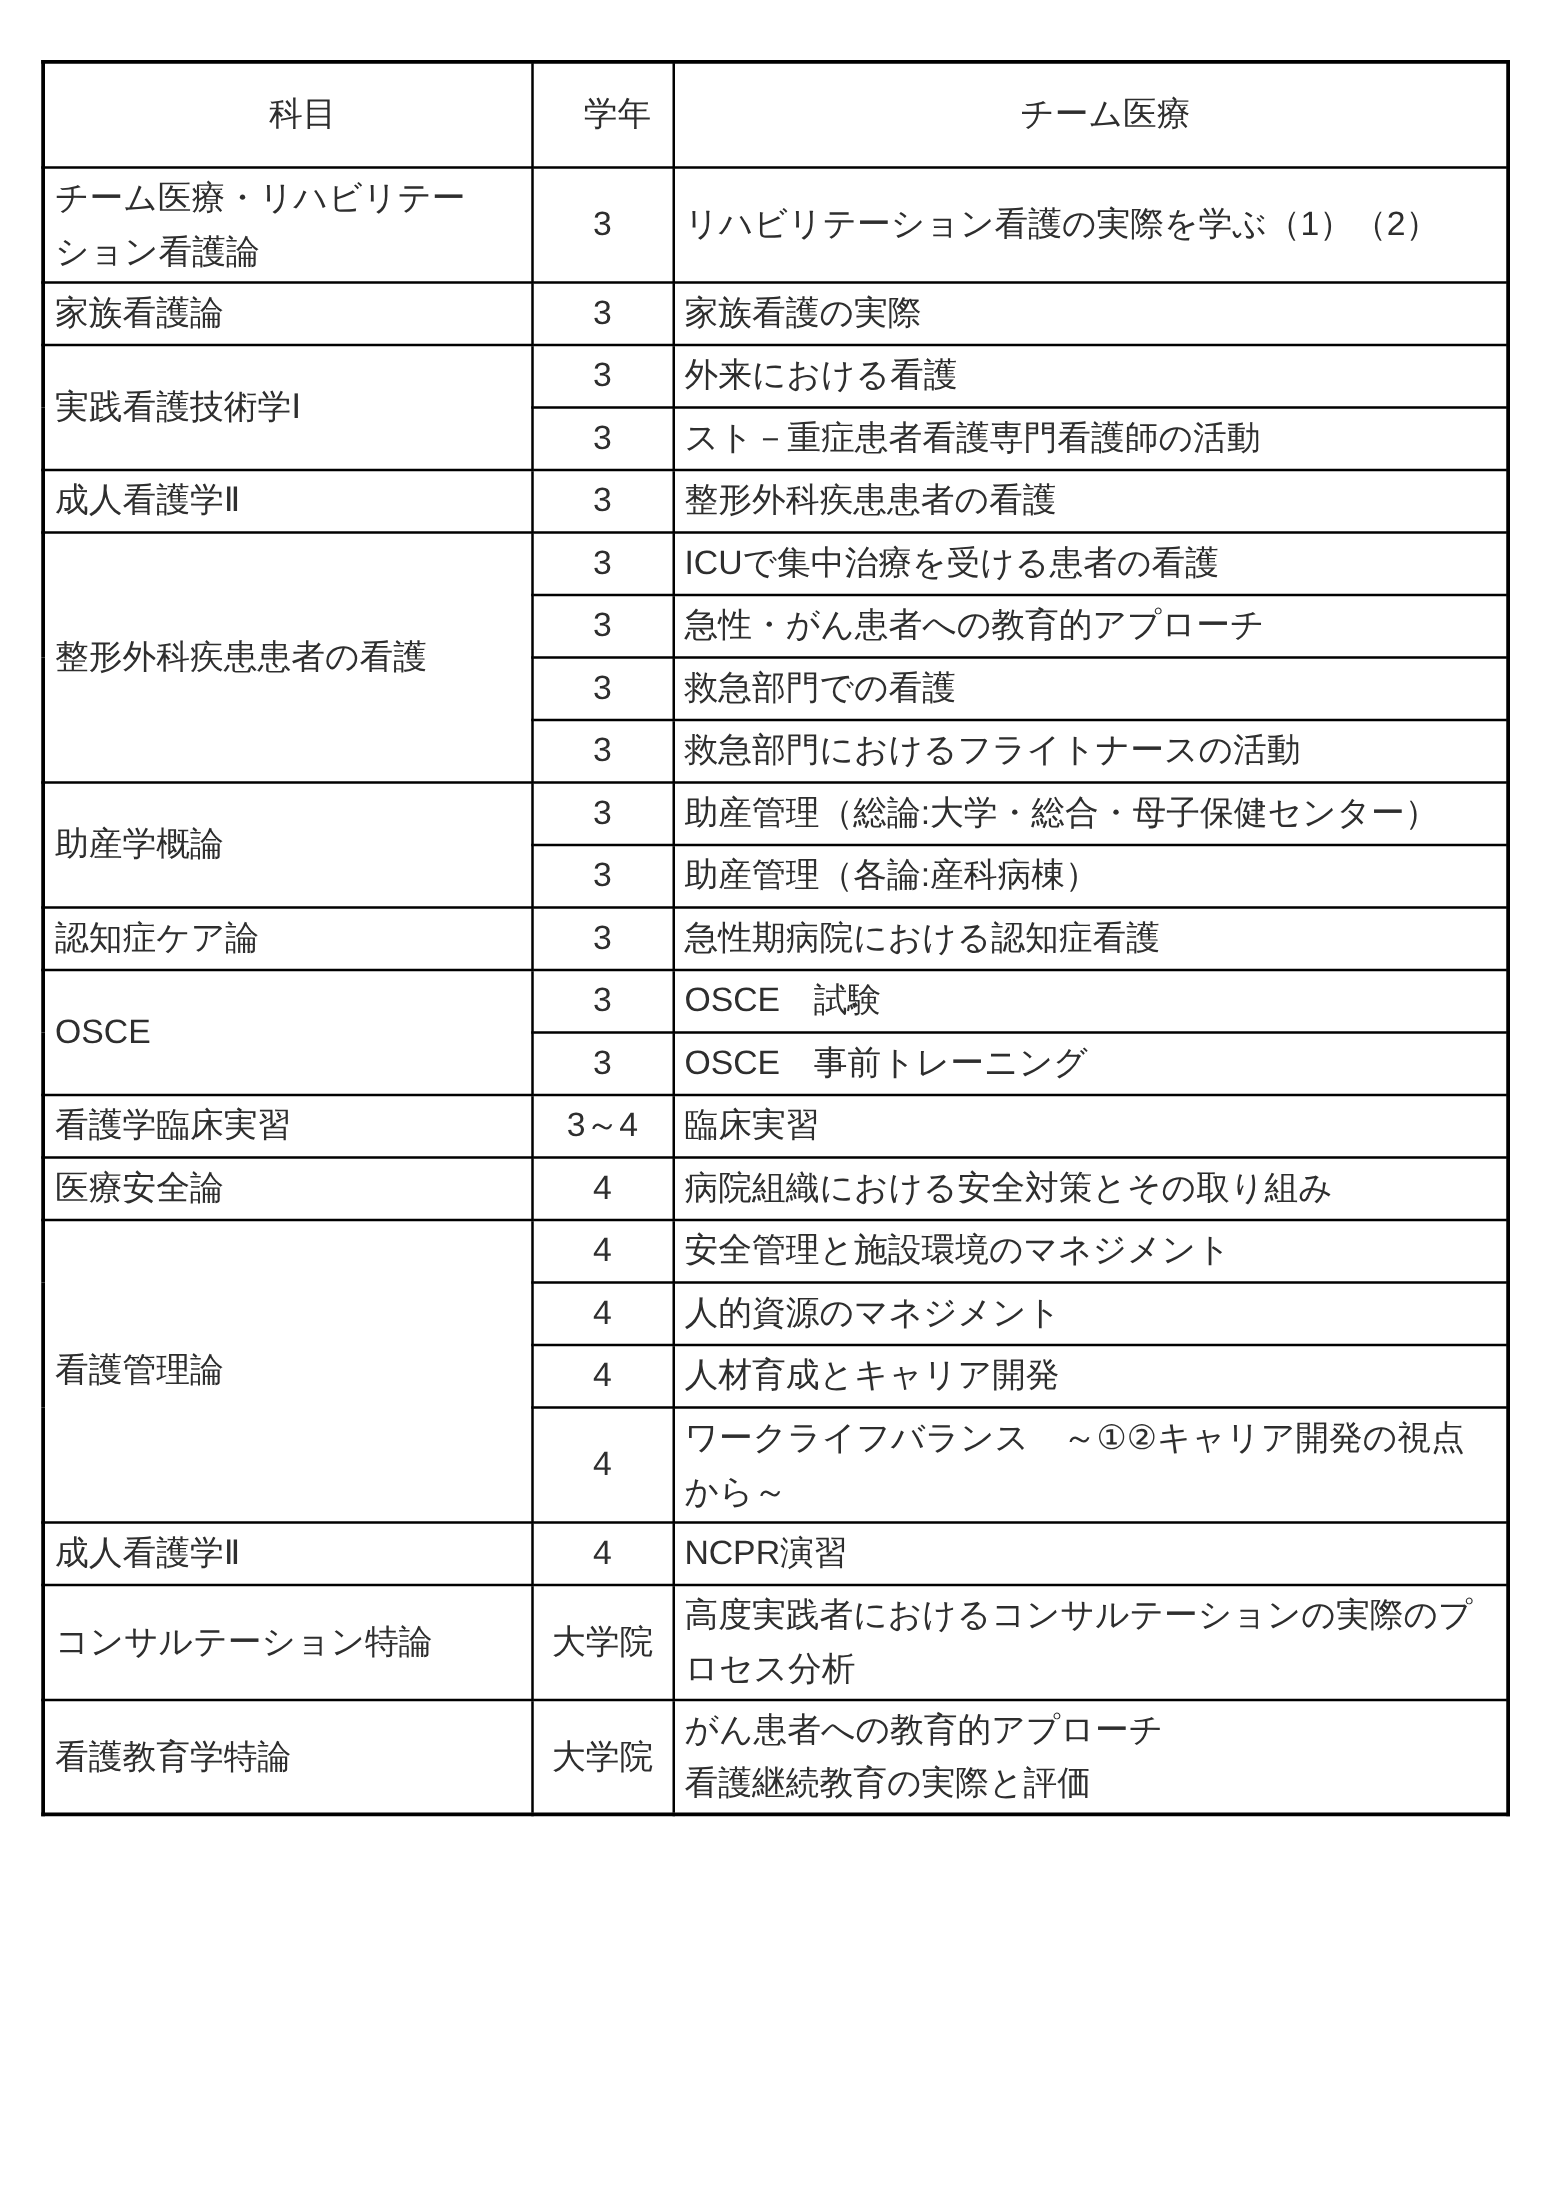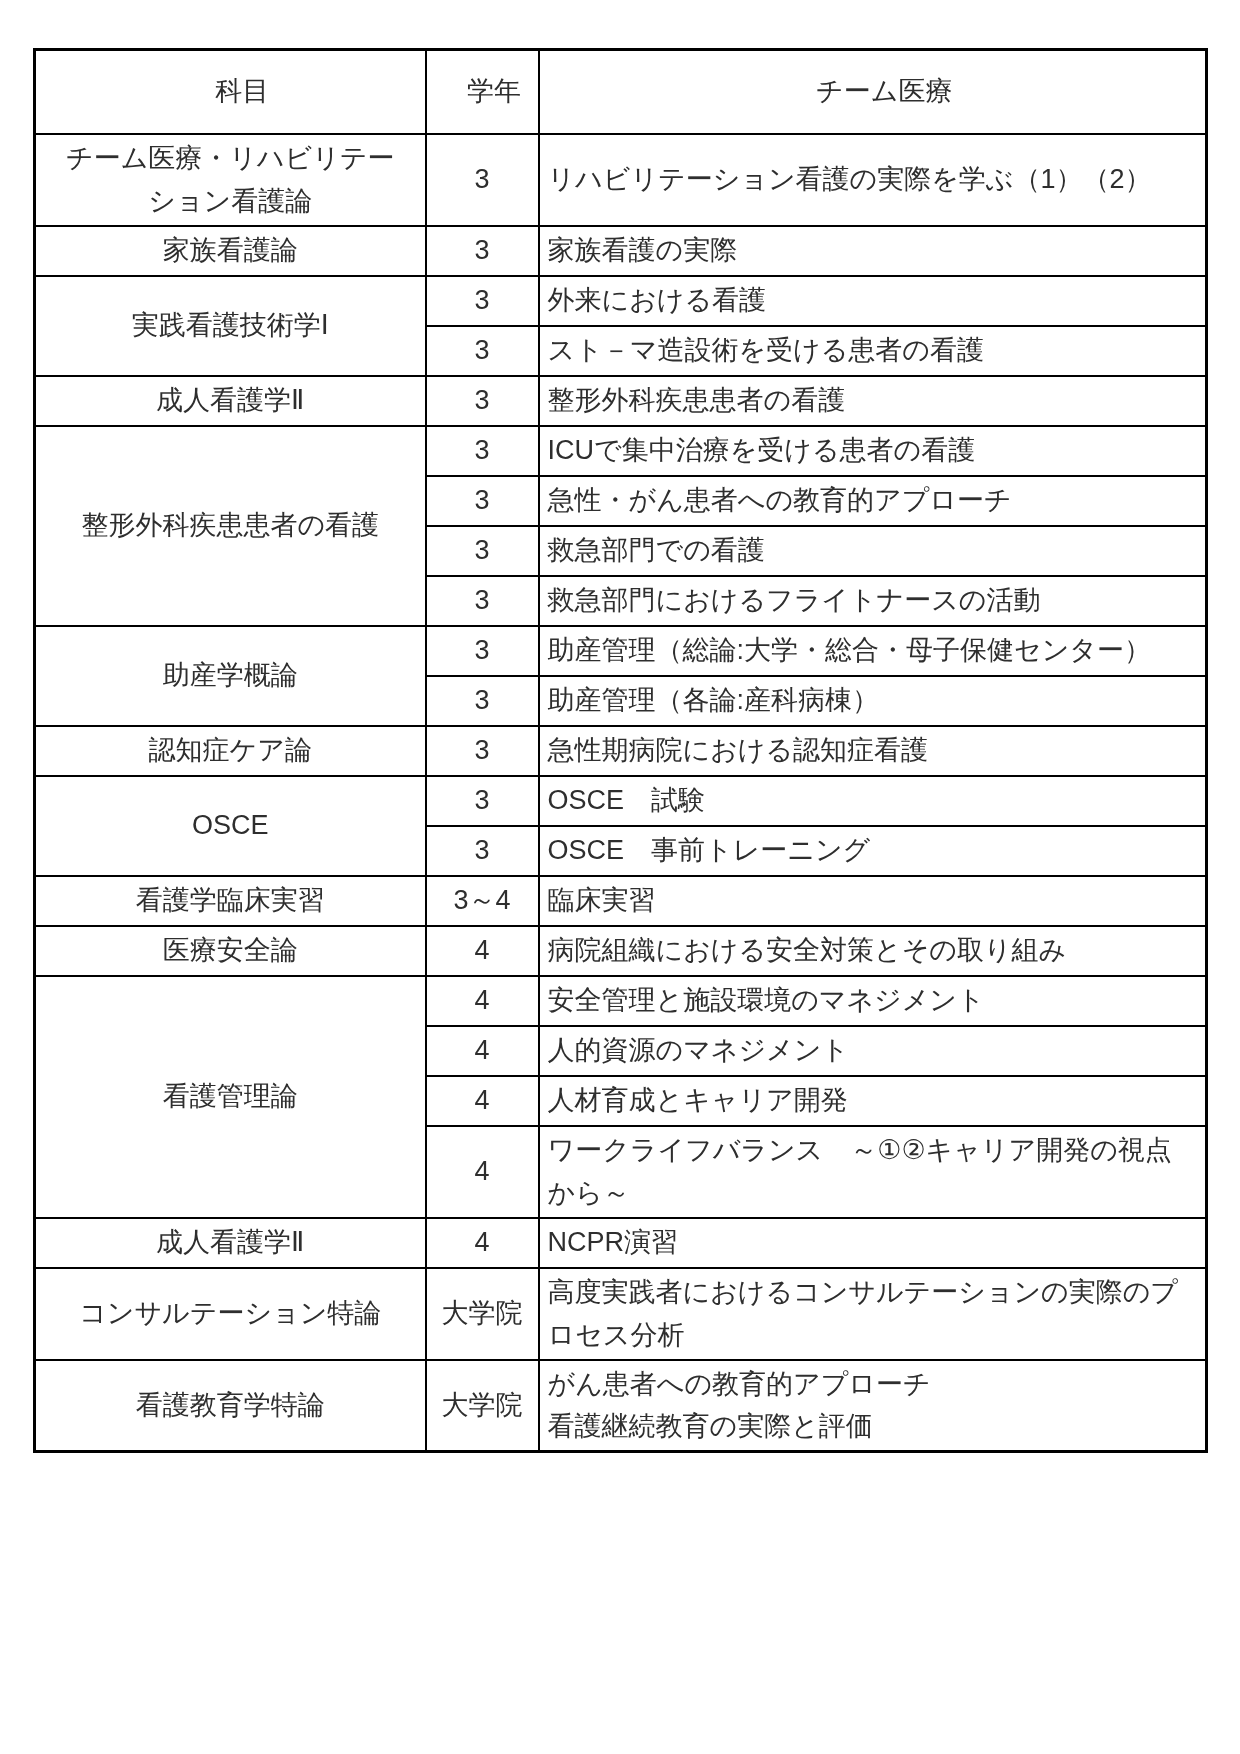--- a/index.html
+++ b/index.html
@@ -41,21 +41,21 @@
     text-align: center;
     padding-left: 32px;
   }
   .course-table tbody tr {
     height: 50px;
   }
   .course-table tbody tr.tall {
     height: 92px;
   }
   .course-table td.subject {
-    text-align: center;
+    text-align: left;
   }
   .course-table td.year {
     text-align: center;
     padding: 2px 2px;
   }
   .course-table td.theme {
     text-align: left;
   }
 </style>
 </head>
@@ -86,21 +86,21 @@
         <td class="year">3</td>
         <td class="theme">家族看護の実際</td>
       </tr>
       <tr>
         <td class="subject" rowspan="2">実践看護技術学Ⅰ</td>
         <td class="year">3</td>
         <td class="theme">外来における看護</td>
       </tr>
       <tr>
         <td class="year">3</td>
-        <td class="theme">スト－マ造設術を受ける患者の看護</td>
+        <td class="theme">スト－重症患者看護専門看護師の活動</td>
       </tr>
       <tr>
         <td class="subject" rowspan="1">成人看護学Ⅱ</td>
         <td class="year">3</td>
         <td class="theme">整形外科疾患患者の看護</td>
       </tr>
       <tr>
         <td class="subject" rowspan="4">整形外科疾患患者の看護</td>
         <td class="year">3</td>
         <td class="theme">ICUで集中治療を受ける患者の看護</td>

